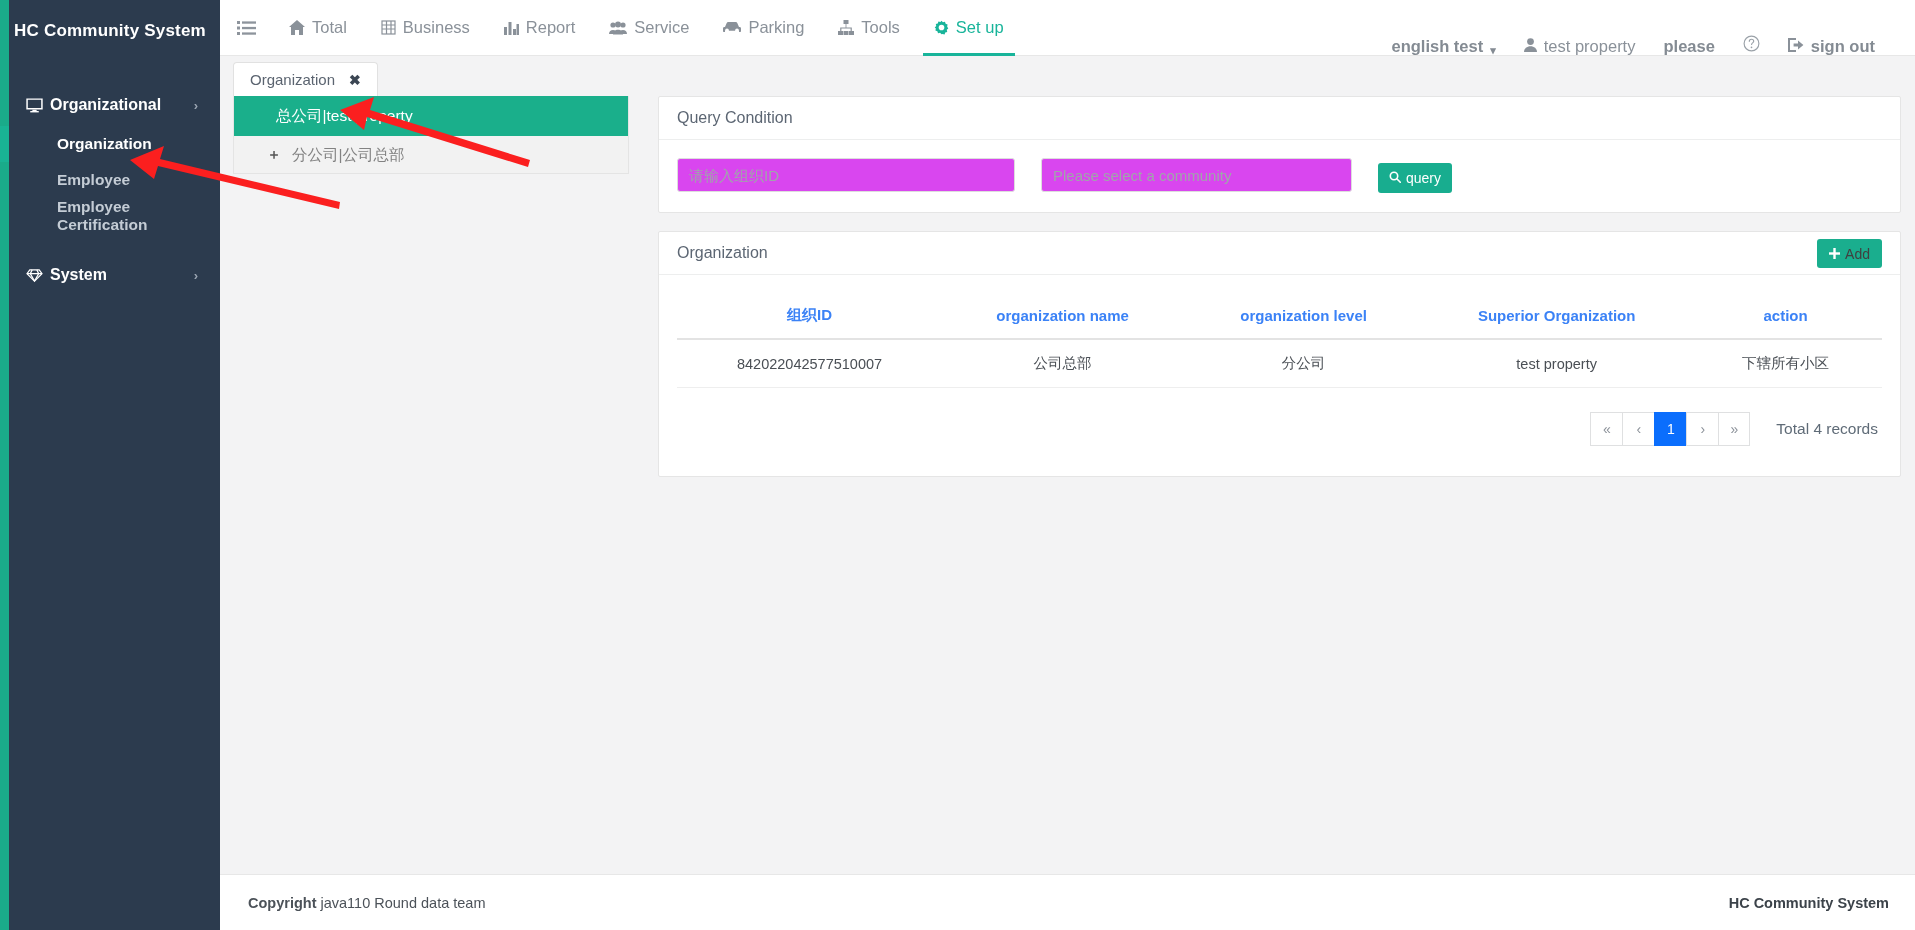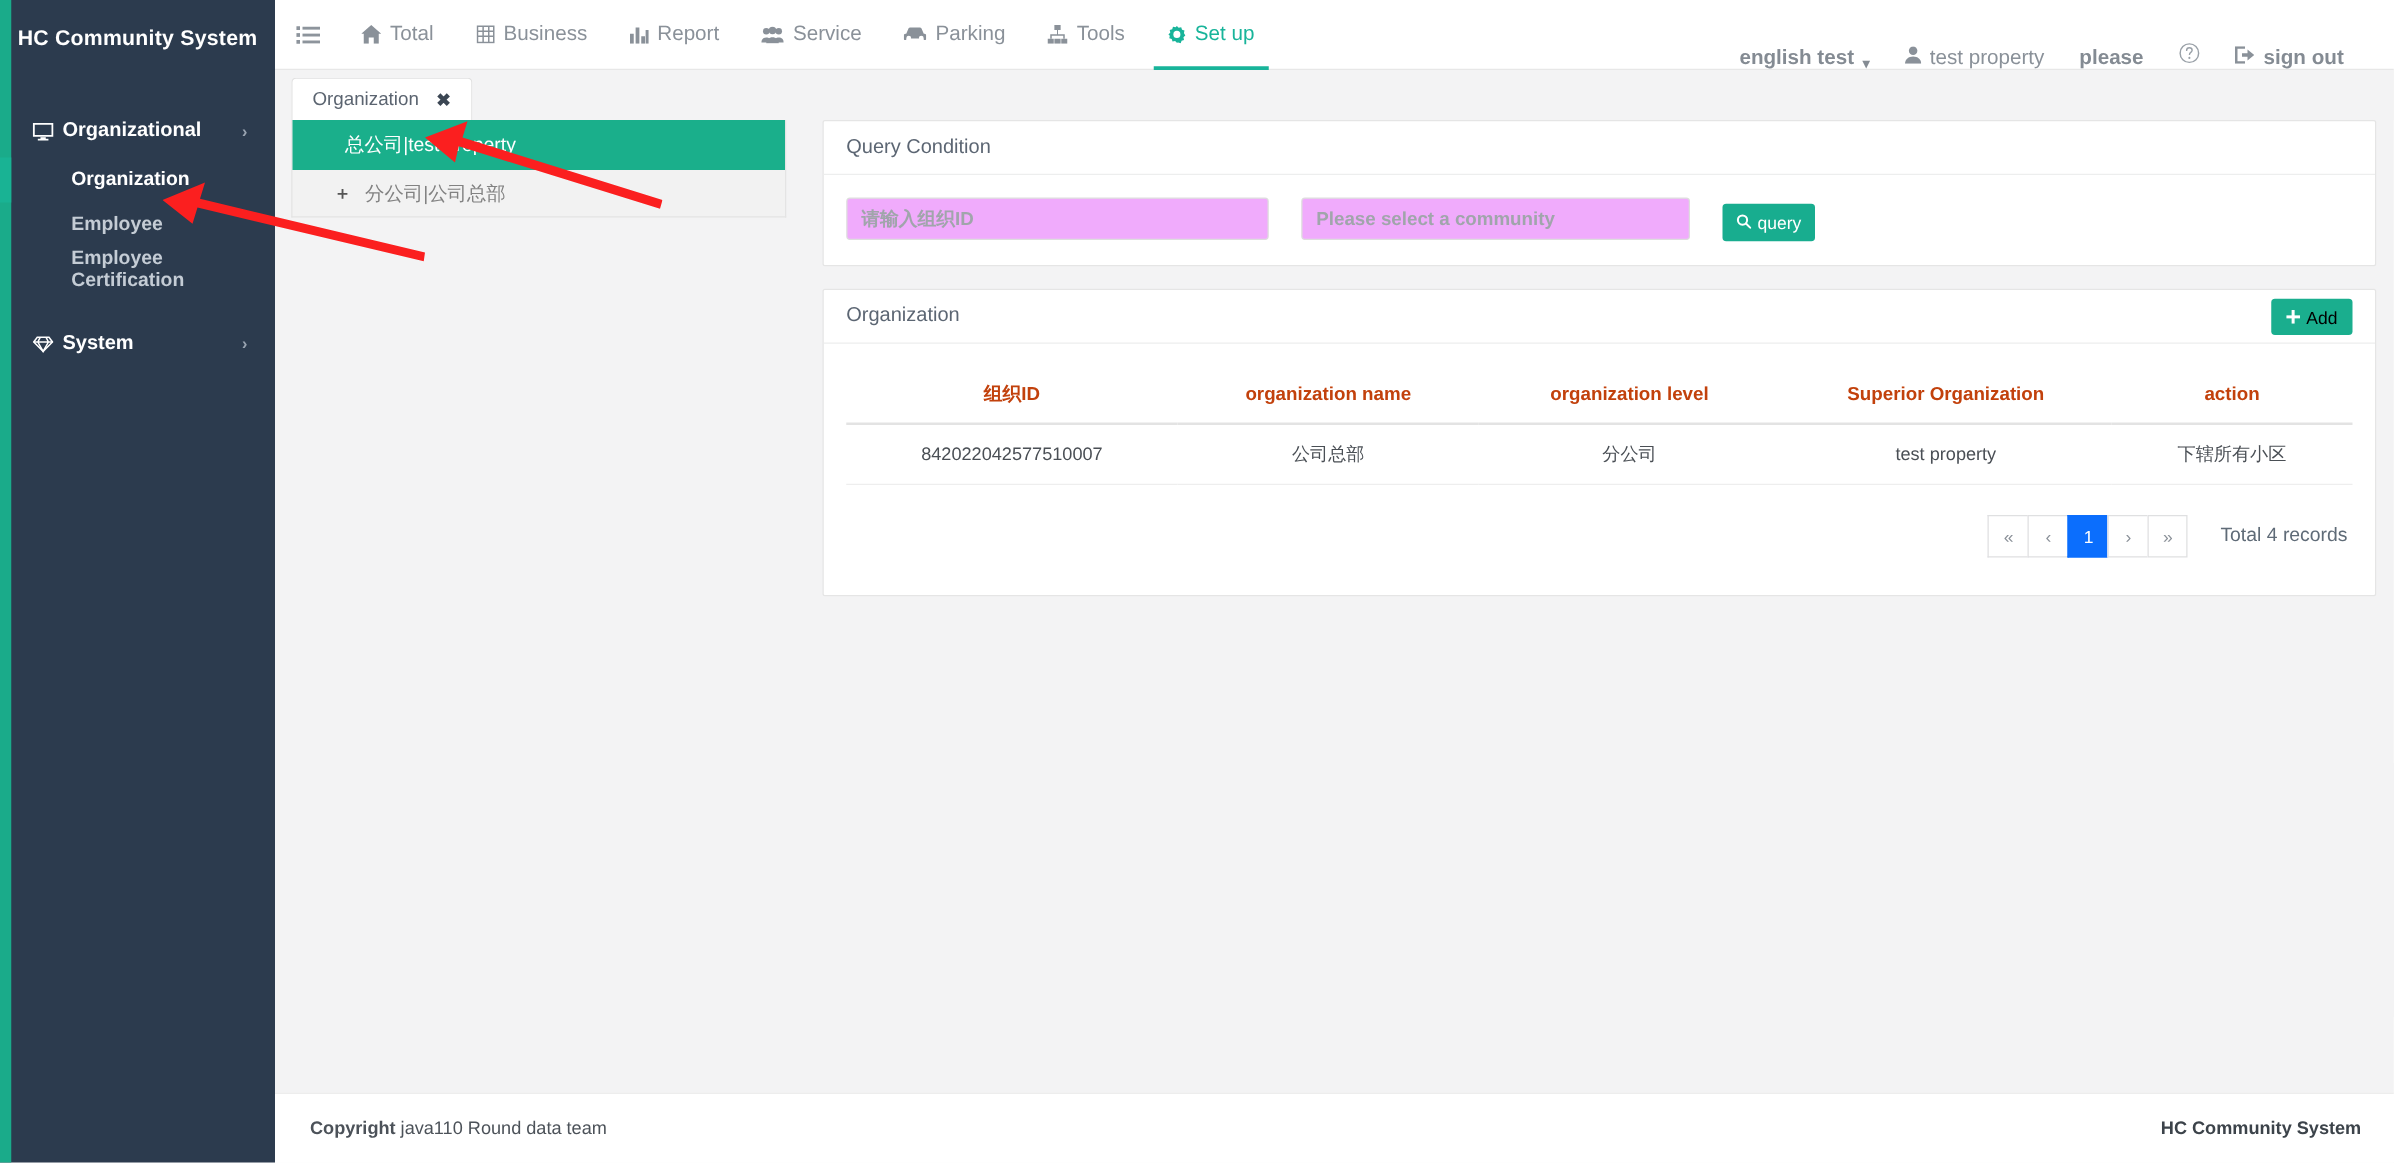--- a/index.html
+++ b/index.html
@@ -171,24 +171,23 @@
   .card-body { padding: 18px 18px 20px 18px; }
 
   .filter-row { display: flex; gap: 26px; align-items: center; }
   .form-input {
     height: 34px;
     border: 1px solid #dddddd;
     border-radius: 3px;
     padding: 0 11px;
     font-size: 15px;
     color: #33383e;
-    background: #f0abfc;
+    background: #d946ef;
     font-family: "Liberation Sans", sans-serif;
     outline: none;
-    font-weight: bold;
   }
   .form-input::placeholder { color: #a0a5ab; }
   #input-org-id { width: 338px; }
   #input-org-name { width: 343px; }
   #input-community { width: 311px; }
   .btn-query {
     height: 30px;
     background: #18ad8f;
     color: #ffffff;
     border: none; border-radius: 3px;
@@ -196,34 +195,34 @@
     display: inline-flex; align-items: center; gap: 5px;
     padding: 0 11px;
     font-family: "Liberation Sans", sans-serif;
     cursor: pointer;
     position: relative; top: 3px;
   }
   .btn-add {
     position: absolute; right: 18px; top: 7px;
     height: 29px;
     background: #1aae8e;
-    color: #000000;
+    color: #404040;
     border: none; border-radius: 3px;
     font-size: 14px;
     display: inline-flex; align-items: center; gap: 5px;
     padding: 0 12px;
     font-family: "Liberation Sans", sans-serif;
     cursor: pointer;
   }
 
   #card-table { margin-top: 18px; }
 
   table.data { width: 100%; border-collapse: collapse; }
   table.data th {
-    font-size: 15px; color: #c2410c; font-weight: bold;
+    font-size: 15px; color: #3b82f6; font-weight: bold;
     padding: 13px 8px 13px 8px;
     border-bottom: 2px solid #e3e3e3;
     text-align: center;
   }
   table.data td {
     font-size: 14.5px; color: #4a4f55;
     padding: 14px 8px;
     border-bottom: 1px solid #eeeeee;
     text-align: center;
   }

